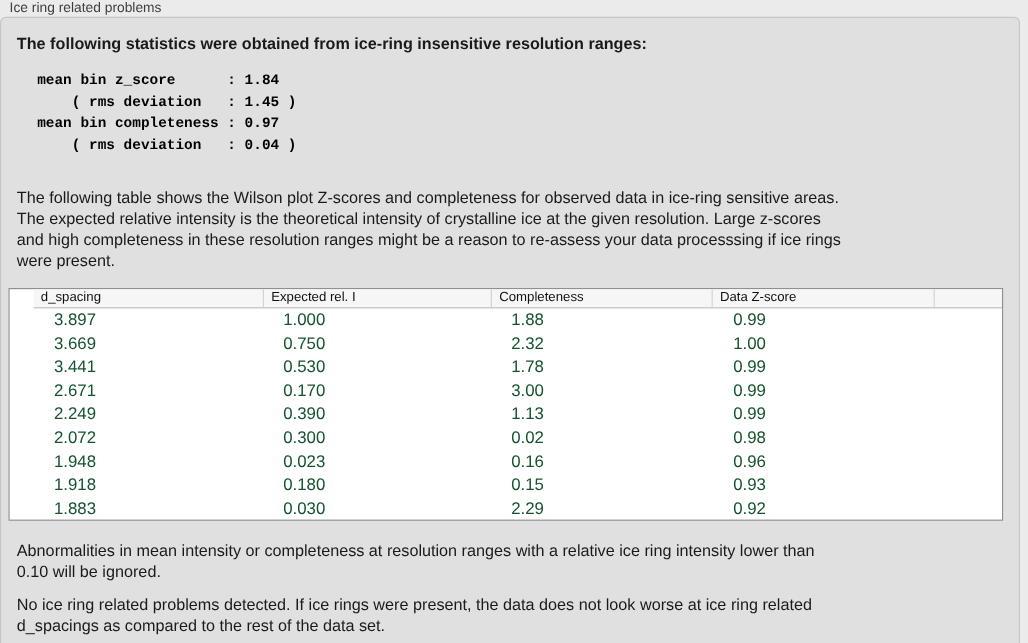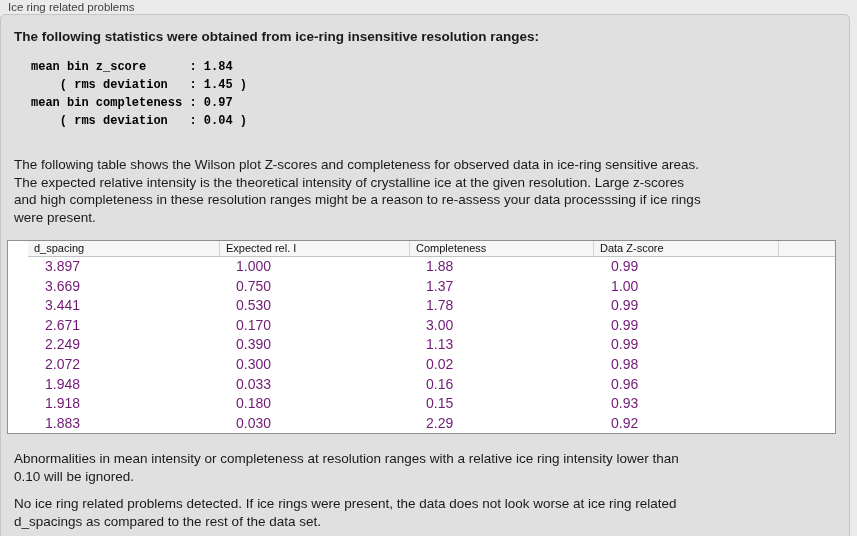--- a/index.html
+++ b/index.html
@@ -64,21 +64,21 @@
     padding-left: 6px;
     color: #111;
     overflow: hidden; white-space: nowrap;
     border-left: 1px solid #d4d4d4;
   }
   .hcell:first-child { border-left: none; }
   .trow { display: flex; height: 19.6px; }
   .tcell {
     font-size: 14px; line-height: 19.6px;
     padding-left: 17px;
-    color: #701a75;
+    color: #14532d;
     overflow: hidden; white-space: nowrap;
   }
   .c0 { width: 191px; }
   .c1 { width: 190px; }
   .c2 { width: 185px; }
   .c3 { width: 184px; }
   .c4 { flex: 1; }
 </style>
 </head>
 <body>
@@ -113,21 +113,21 @@
           <div class="trow">
             <div class="tcell c0">3.897</div>
             <div class="tcell c1">1.000</div>
             <div class="tcell c2">1.88</div>
             <div class="tcell c3">0.99</div>
             <div class="tcell c4"></div>
           </div>
           <div class="trow">
             <div class="tcell c0">3.669</div>
             <div class="tcell c1">0.750</div>
-            <div class="tcell c2">1.37</div>
+            <div class="tcell c2">2.32</div>
             <div class="tcell c3">1.00</div>
             <div class="tcell c4"></div>
           </div>
           <div class="trow">
             <div class="tcell c0">3.441</div>
             <div class="tcell c1">0.530</div>
             <div class="tcell c2">1.78</div>
             <div class="tcell c3">0.99</div>
             <div class="tcell c4"></div>
           </div>
@@ -147,21 +147,21 @@
           </div>
           <div class="trow">
             <div class="tcell c0">2.072</div>
             <div class="tcell c1">0.300</div>
             <div class="tcell c2">0.02</div>
             <div class="tcell c3">0.98</div>
             <div class="tcell c4"></div>
           </div>
           <div class="trow">
             <div class="tcell c0">1.948</div>
-            <div class="tcell c1">0.033</div>
+            <div class="tcell c1">0.023</div>
             <div class="tcell c2">0.16</div>
             <div class="tcell c3">0.96</div>
             <div class="tcell c4"></div>
           </div>
           <div class="trow">
             <div class="tcell c0">1.918</div>
             <div class="tcell c1">0.180</div>
             <div class="tcell c2">0.15</div>
             <div class="tcell c3">0.93</div>
             <div class="tcell c4"></div>

